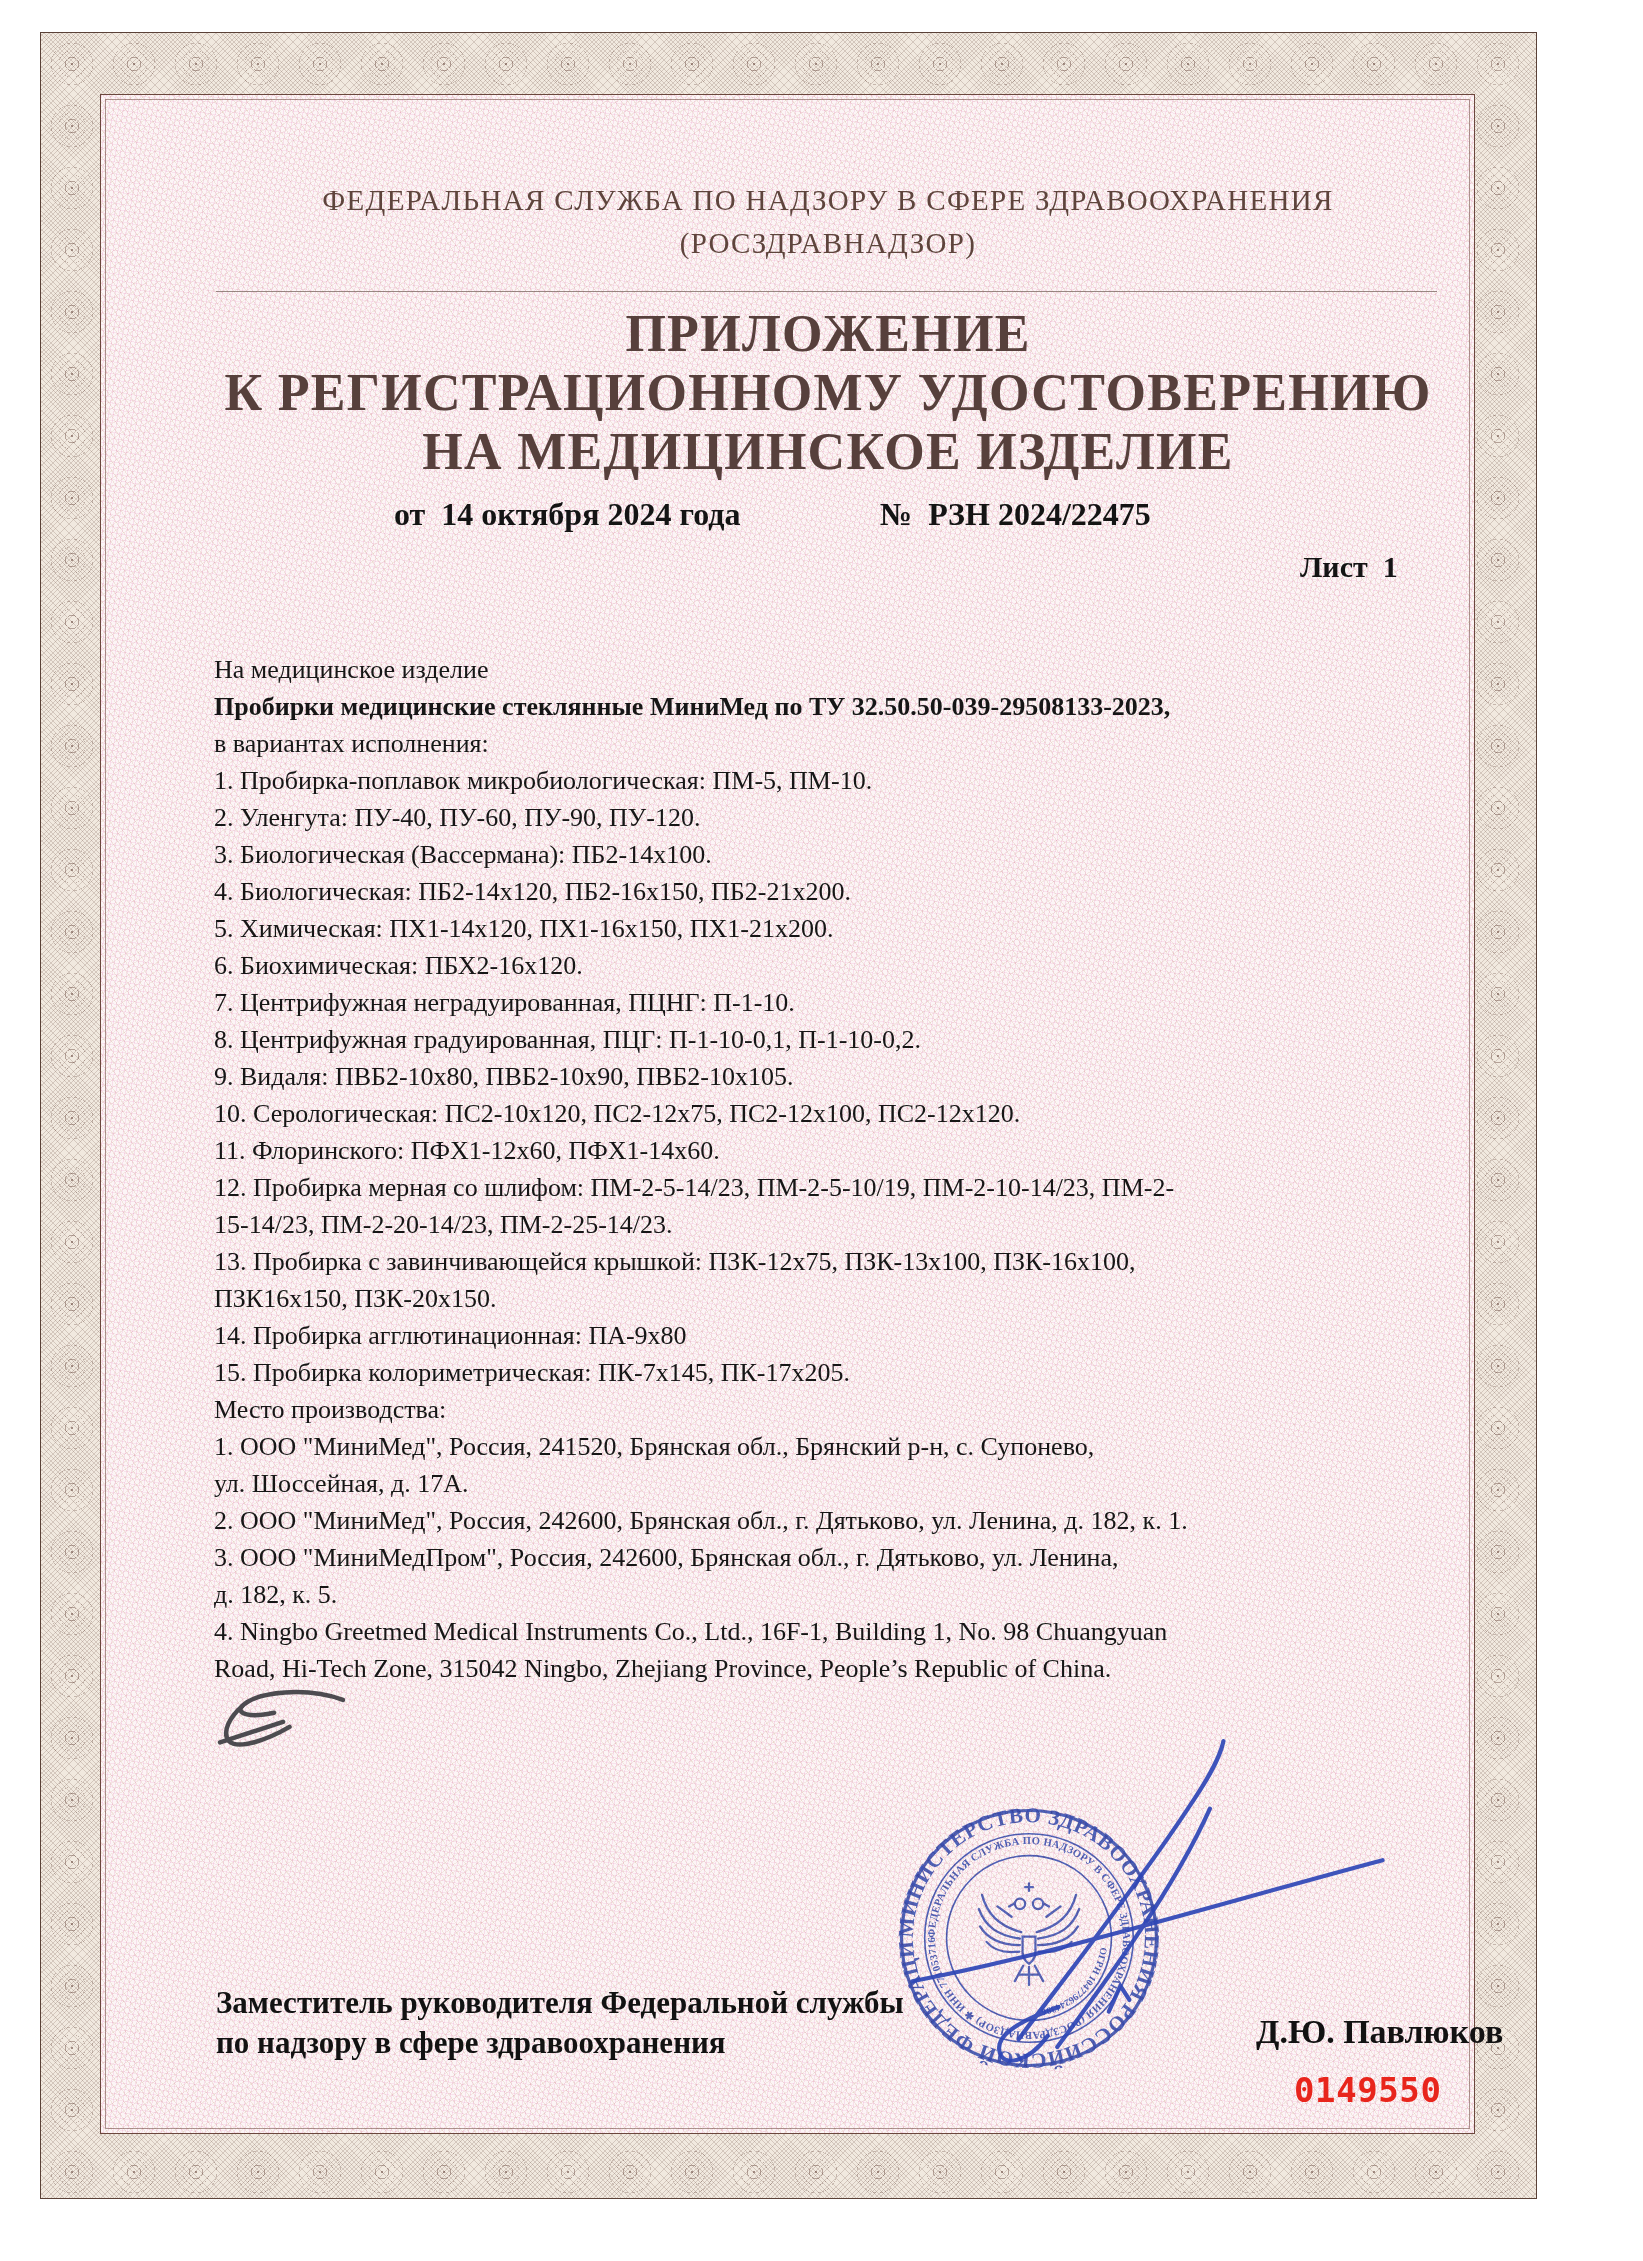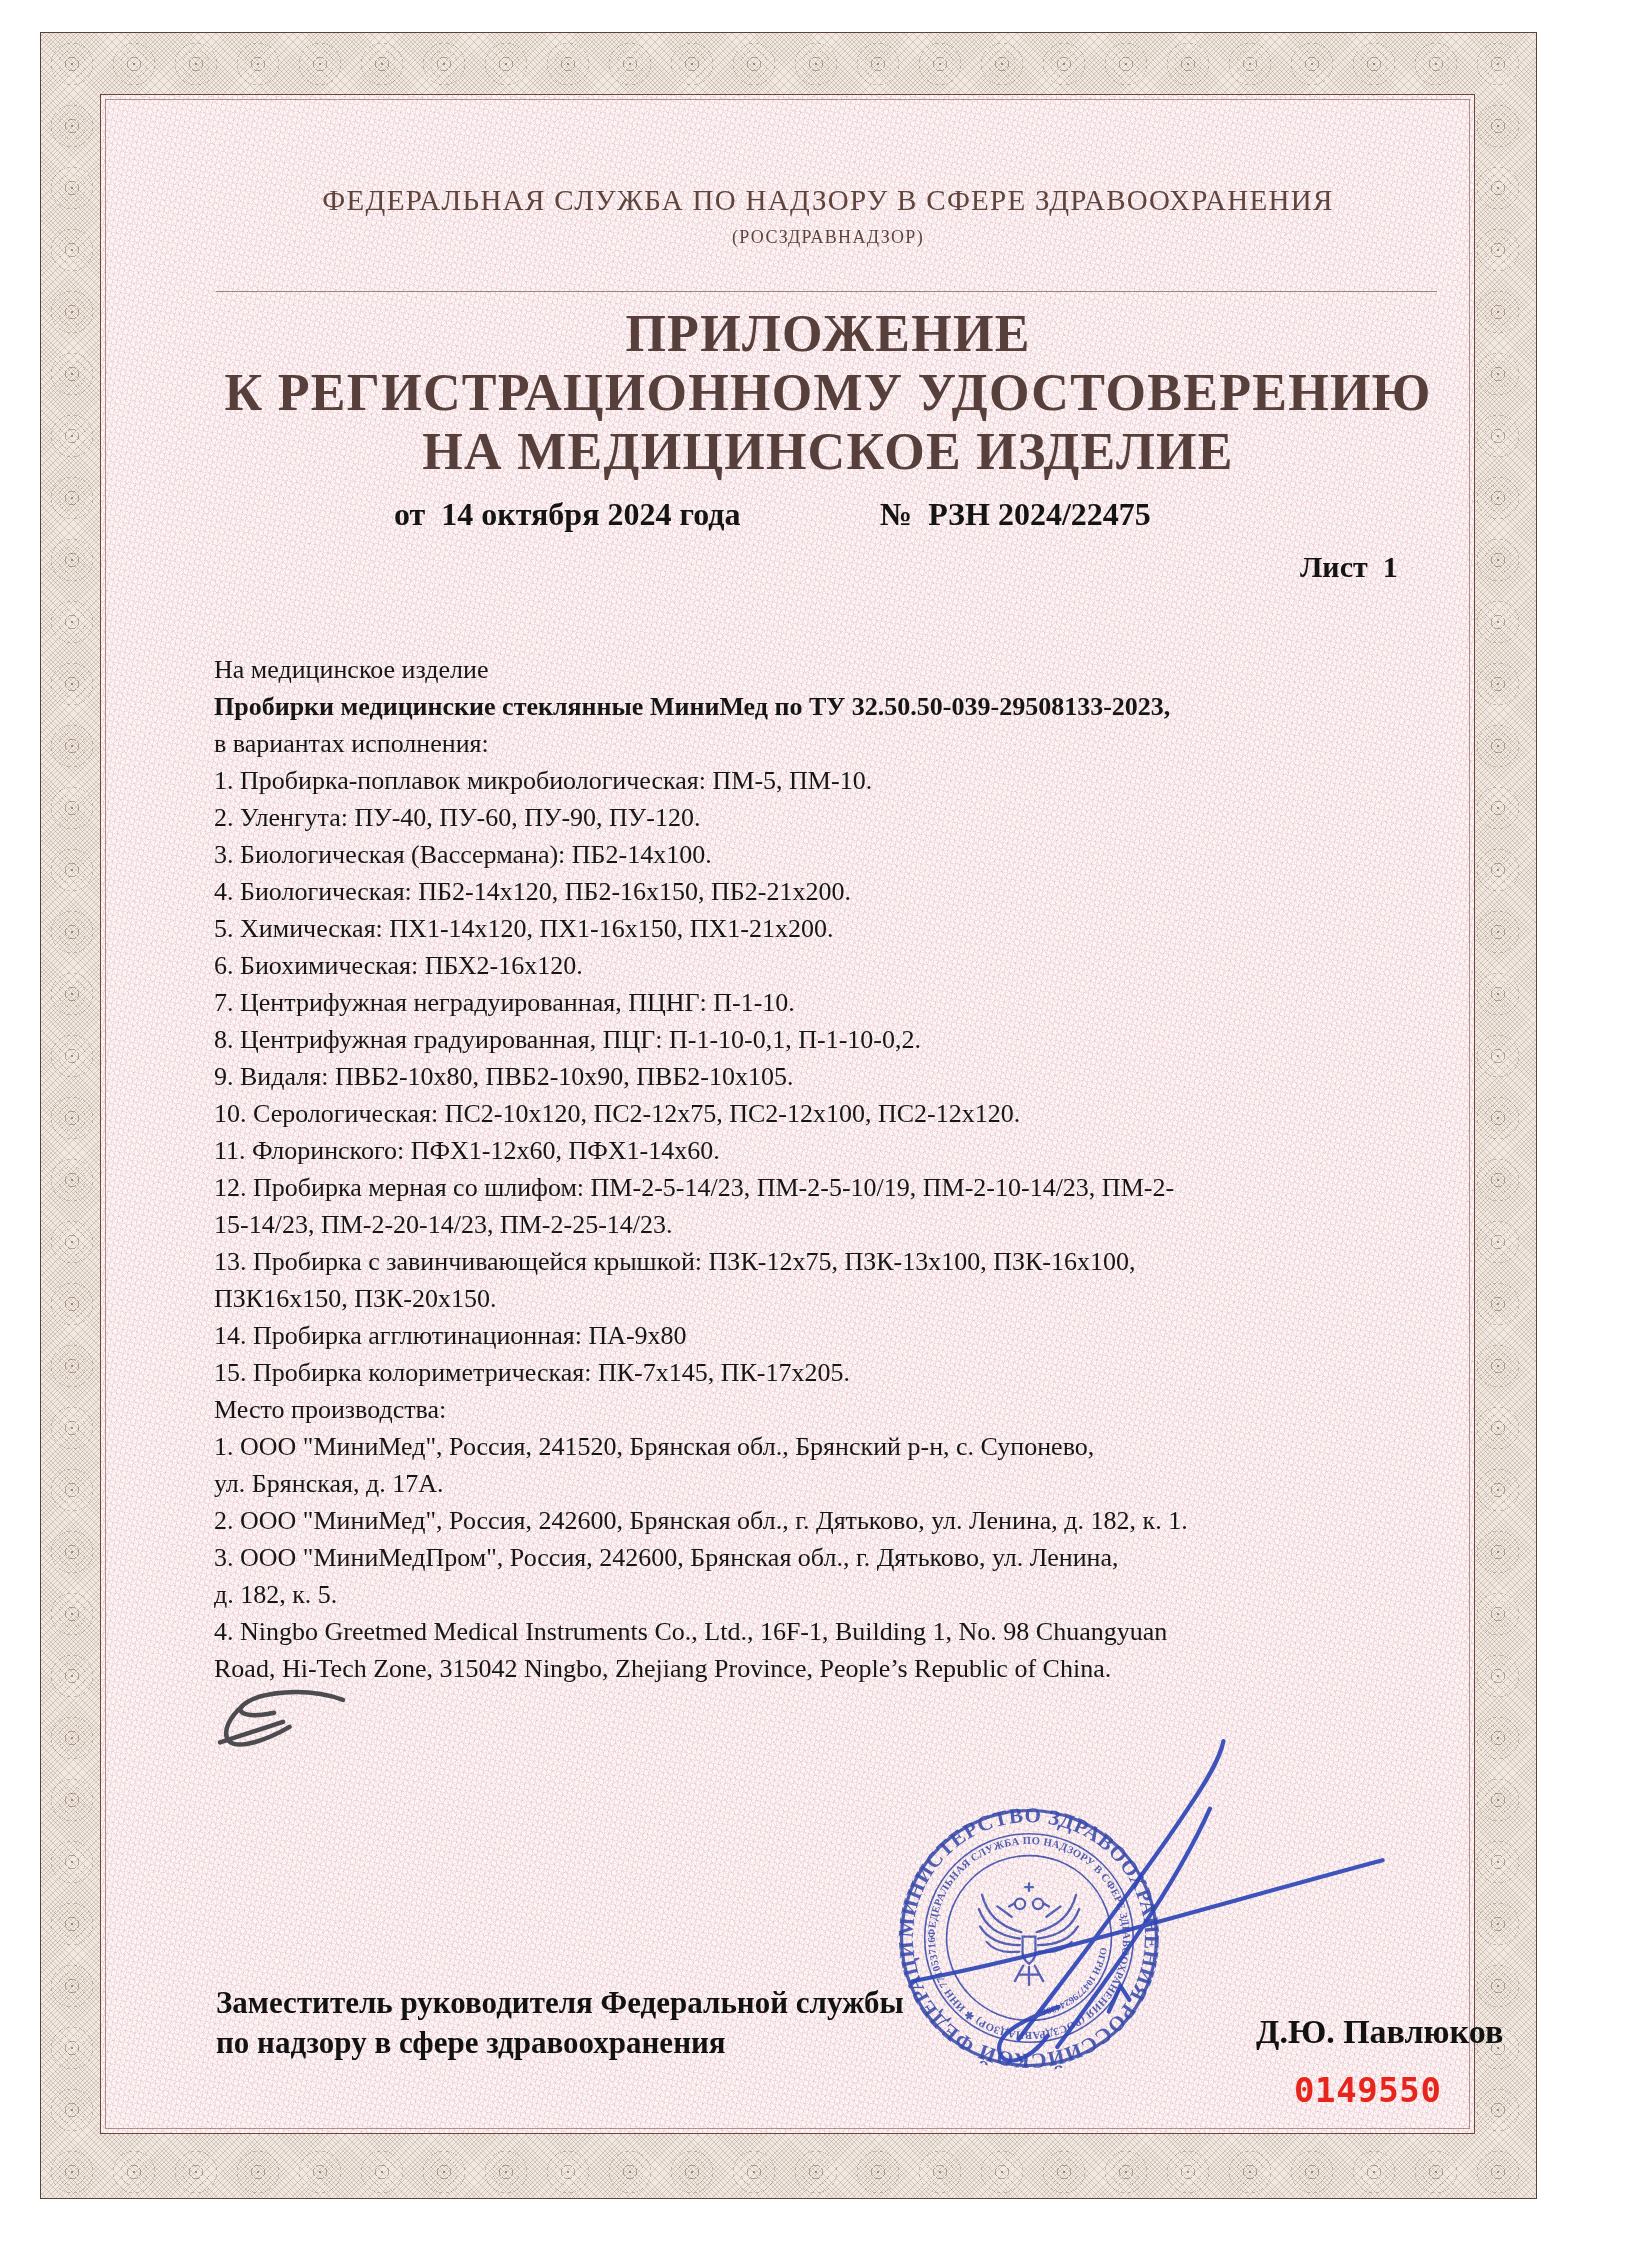--- a/index.html
+++ b/index.html
@@ -24,21 +24,21 @@
         background-image:
           repeating-linear-gradient(100deg, rgba(225,105,170,.16) 0 1px, transparent 1px 4.8px),
           repeating-linear-gradient(10deg,  rgba(225,105,170,.13) 0 1px, transparent 1px 5.8px),
           repeating-linear-gradient(55deg,  rgba(180,125,80,.15)  0 0.9px, transparent 0.9px 5.2px),
           repeating-linear-gradient(145deg, rgba(180,125,80,.12)  0 0.9px, transparent 0.9px 6.4px);}
   .inner::after{content:'';position:absolute;inset:3.9px;border:0.6px solid rgba(107,71,61,.55);pointer-events:none;}
   .layer{position:absolute;inset:0;}
   .abs{position:absolute;white-space:pre;}
   .centerblock{position:absolute;left:214px;width:1228px;text-align:center;}
   .agency1{top:184px;font-size:29px;letter-spacing:1.3px;color:#5e443c;}
-  .agency2{top:227px;font-size:18px;letter-spacing:1.3px;color:#5e443c;}
+  .agency2{top:227px;font-size:29px;letter-spacing:1.3px;color:#5e443c;}
   .divider{position:absolute;left:216px;top:291px;width:1221px;height:1.3px;background:rgba(120,100,94,.75);}
   .titleblock{top:304px;font-weight:bold;color:#57403c;font-size:52px;line-height:59px;letter-spacing:1.3px;}
   .dateline{top:496px;font-size:32px;font-weight:bold;color:#141414;}
   .sheet{left:1300px;top:550px;font-size:30px;font-weight:bold;color:#141414;}
   .body{position:absolute;left:214px;top:651px;width:1231px;font-size:26px;line-height:37px;color:#161616;}
   .body-line{white-space:pre;}
   .body-line.bold{font-weight:bold;}
   .sigline{font-size:31px;font-weight:bold;color:#121212;}
   .signer{left:1256px;top:2013px;font-size:34px;font-weight:bold;color:#121212;}
   .serial{left:1294px;top:2070px;font-family:"DejaVu Sans Mono",monospace;font-weight:bold;
@@ -85,21 +85,21 @@
         <div class="body-line">10. Серологическая: ПС2-10х120, ПС2-12х75, ПС2-12х100, ПС2-12х120.</div>
         <div class="body-line">11. Флоринского: ПФХ1-12х60, ПФХ1-14х60.</div>
         <div class="body-line">12. Пробирка мерная со шлифом: ПМ-2-5-14/23, ПМ-2-5-10/19, ПМ-2-10-14/23, ПМ-2-</div>
         <div class="body-line">15-14/23, ПМ-2-20-14/23, ПМ-2-25-14/23.</div>
         <div class="body-line">13. Пробирка с завинчивающейся крышкой: ПЗК-12х75, ПЗК-13х100, ПЗК-16х100,</div>
         <div class="body-line">ПЗК16х150, ПЗК-20х150.</div>
         <div class="body-line">14. Пробирка агглютинационная: ПА-9х80</div>
         <div class="body-line">15. Пробирка колориметрическая: ПК-7х145, ПК-17х205.</div>
         <div class="body-line">Место производства:</div>
         <div class="body-line">1. ООО "МиниМед", Россия, 241520, Брянская обл., Брянский р-н, с. Супонево,</div>
-        <div class="body-line">ул. Брянская, д. 17А.</div>
+        <div class="body-line">ул. Шоссейная, д. 17А.</div>
         <div class="body-line">2. ООО "МиниМед", Россия, 242600, Брянская обл., г. Дятьково, ул. Ленина, д. 182, к. 1.</div>
         <div class="body-line">3. ООО "МиниМедПром", Россия, 242600, Брянская обл., г. Дятьково, ул. Ленина,</div>
         <div class="body-line">д. 182, к. 5.</div>
         <div class="body-line">4. Ningbo Greetmed Medical Instruments Co., Ltd., 16F-1, Building 1, No. 98 Chuangyuan</div>
         <div class="body-line">Road, Hi-Tech Zone, 315042 Ningbo, Zhejiang Province, People’s Republic of China.</div>
       </div>
 
     <svg class="abs" style="left:211px;top:1683px;" width="148" height="84" viewBox="0 0 230 130">
       <g fill="none" stroke="#3b3b40" stroke-width="7" stroke-linecap="round" opacity="0.9">
         <path d="M205,26 C150,6 72,12 48,36 C38,48 62,54 98,46"></path>

